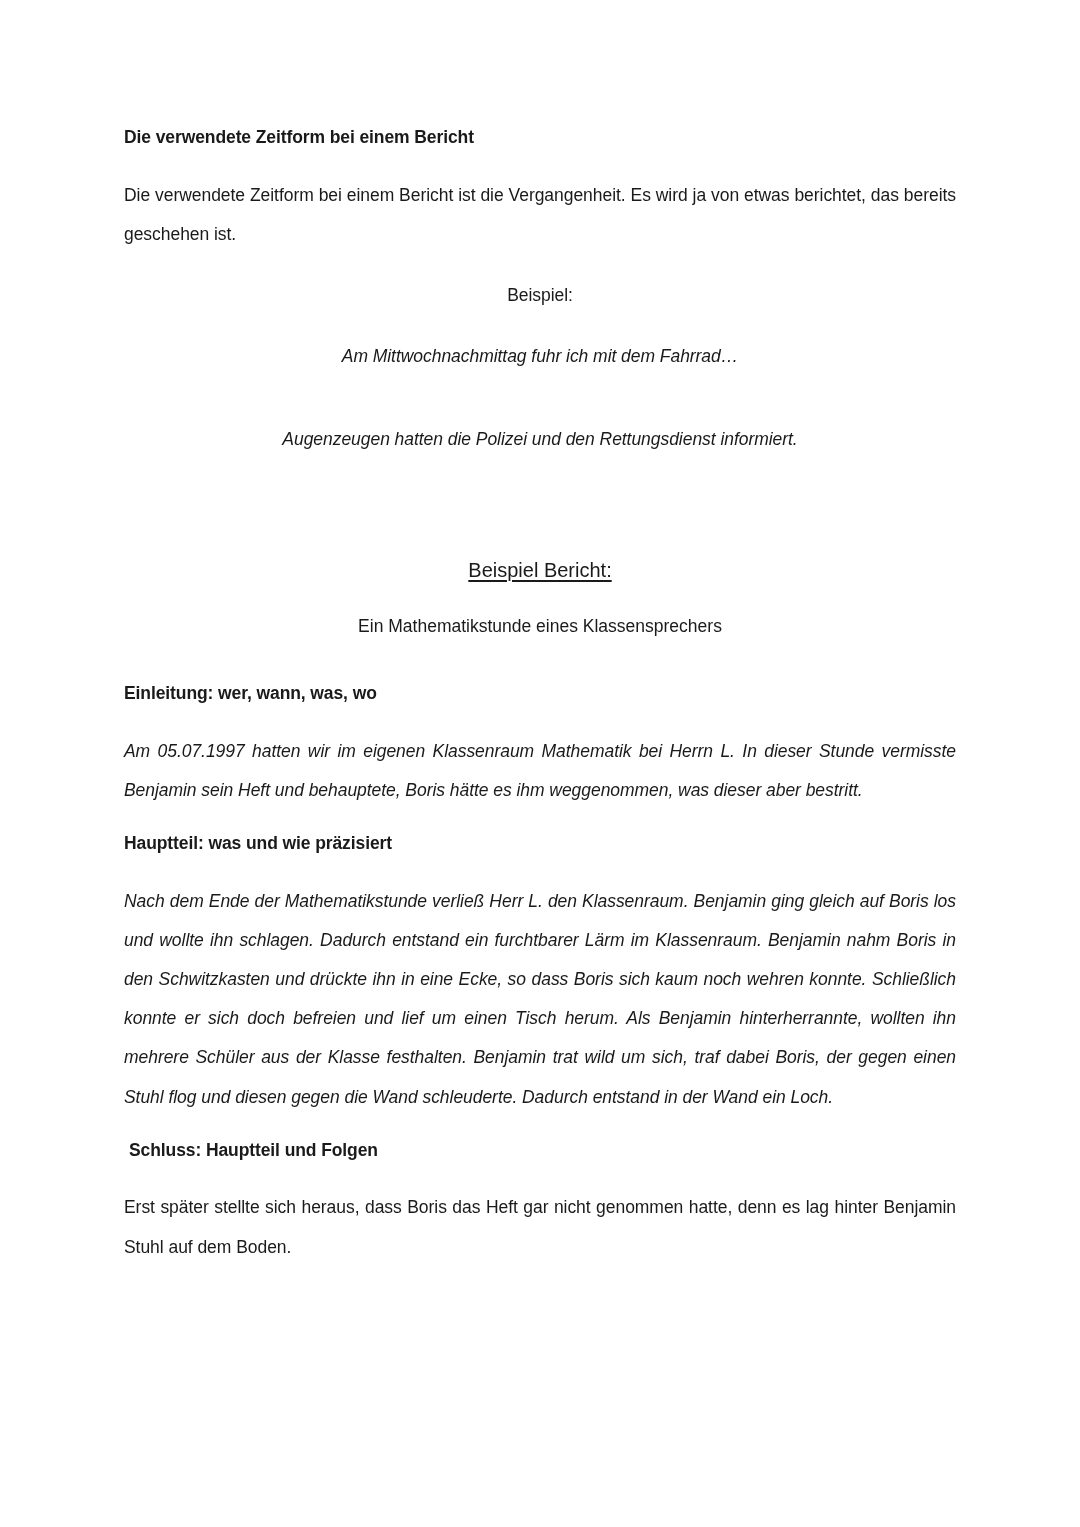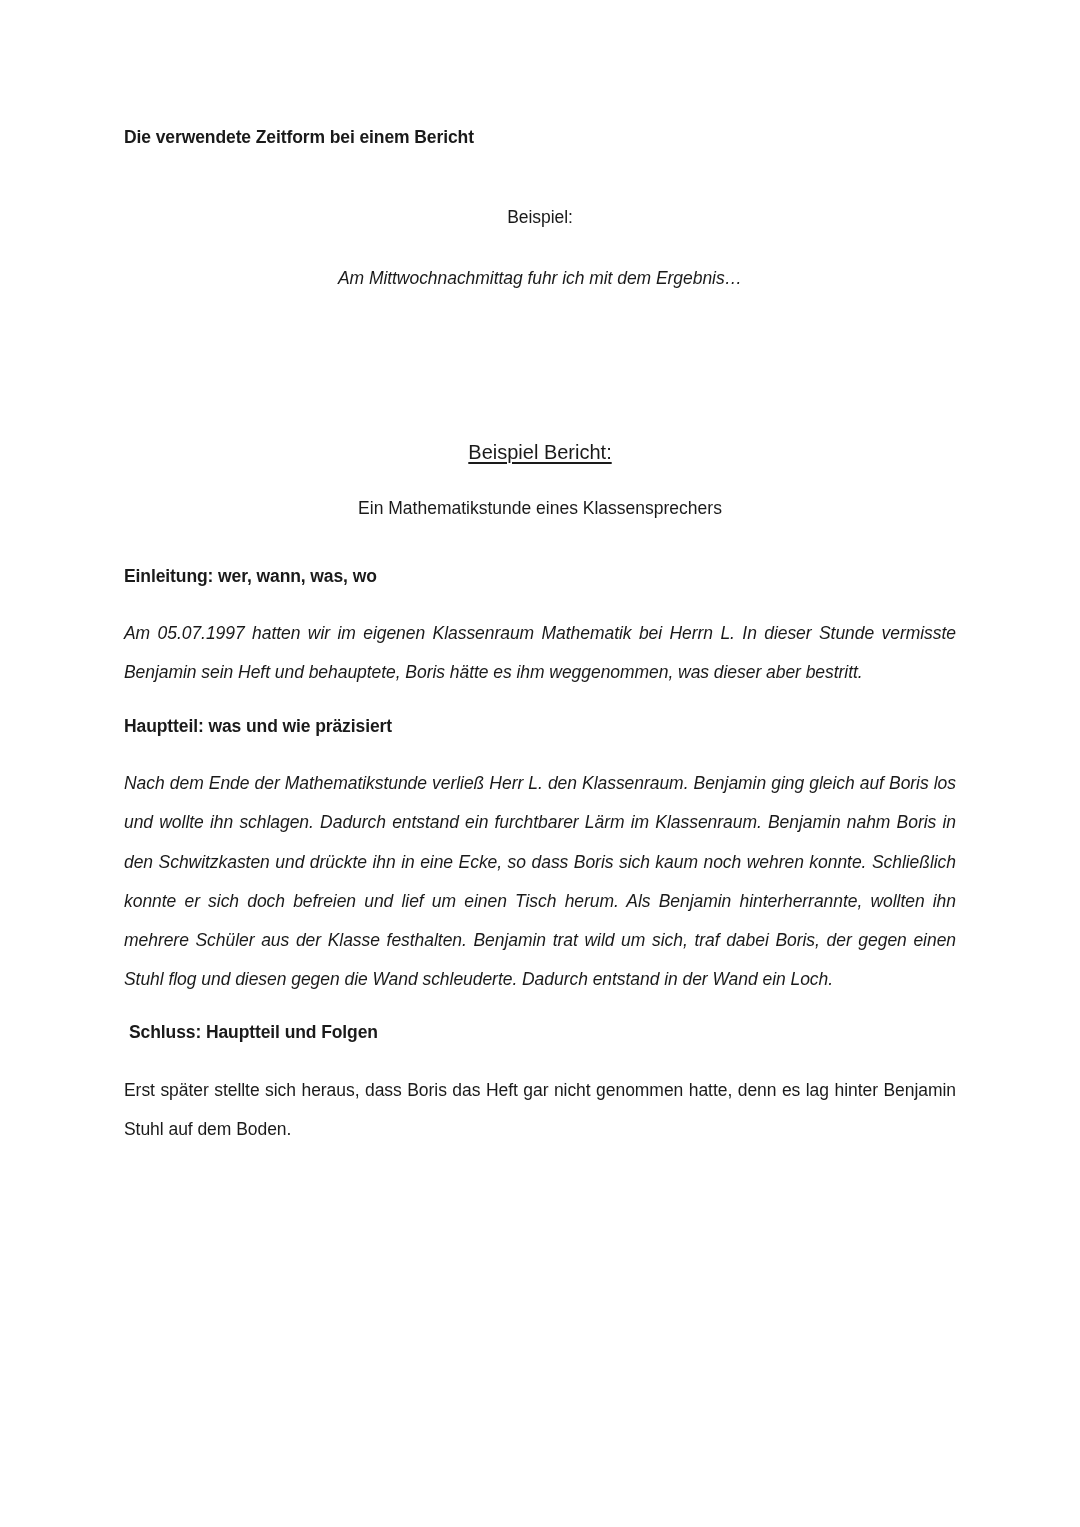--- a/index.html
+++ b/index.html
@@ -98,34 +98,36 @@
 </head>
 <body>
 
 <div class="page">
   <div class="content">
 
     <p class="heading">Die verwendete Zeitform bei einem Bericht</p>
 
     <div class="gap-md"></div>
 
+    <p class="para">Die verwendete Zeitform bei einem Bericht ist die Vergangenheit. Es wird ja von etwas berichtet, das bereits geschehen ist.</p>
 
     <div class="gap-sm"></div>
 
     <p class="para single">Beispiel:</p>
 
     <div class="gap-sm"></div>
 
-    <p class="para italic single">Am Mittwochnachmittag fuhr ich mit dem Ergebnis…</p>
+    <p class="para italic single">Am Mittwochnachmittag fuhr ich mit dem Fahrrad…</p>
 
     <div class="gap-sm"></div>
 
 
     <div class="gap-sm"></div>
 
+    <p class="para italic single">Augenzeugen hatten die Polizei und den Rettungsdienst informiert.</p>
 
     <div class="gap-xl"></div>
 
     <p class="title-center"><span class="ul">Beispiel Bericht:</span></p>
 
     <div class="gap-lg"></div>
 
     <p class="subtitle-center">Ein Mathematikstunde eines Klassensprechers</p>
 
     <div class="gap-xxl"></div>

